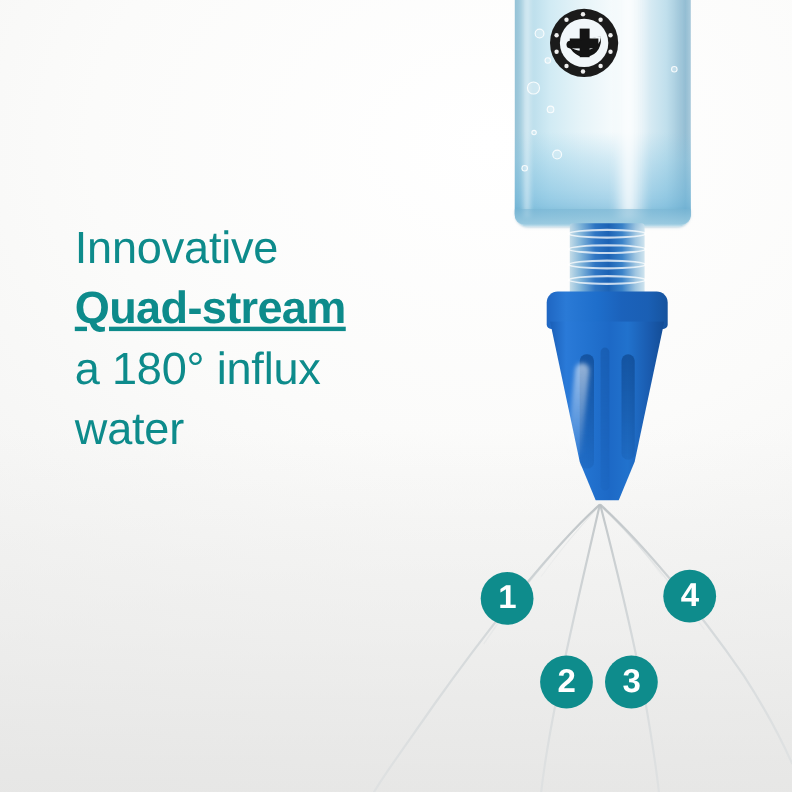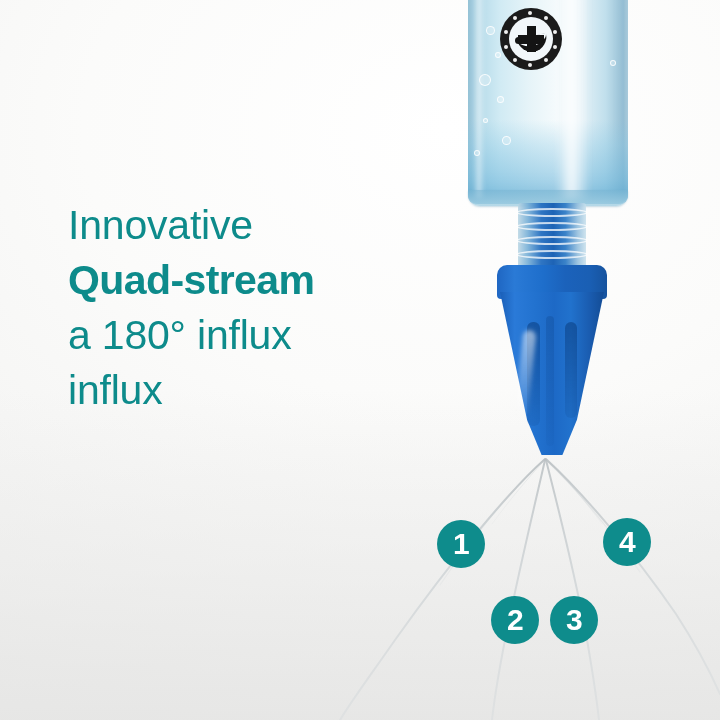--- a/index.html
+++ b/index.html
@@ -37,21 +37,21 @@
     position:absolute;
     left:68px; top:198px;
     width:400px;
     color:#0d8b8b;
     font-size:41px;
     line-height:55px;
     letter-spacing:-0.2px;
     font-weight:400;
   }
   .copy .ln { display:block; white-space:nowrap; }
-  .copy b { font-weight:700; letter-spacing:-0.6px; }
+  .copy b { font-weight:700; letter-spacing:-0.6px;text-decoration:underline; }
   .copy .tm { font-size:0.62em; vertical-align:0.52em; font-weight:700; letter-spacing:0; }
 
   
   #bottle { position:absolute; left:0; top:0; width:720px; height:720px; pointer-events:none; }
 
   .bottle-body {
     position:absolute;
     left:468px; top:-14px;
     width:160px; height:218px;
     border-radius:6px 6px 10px 10px;
@@ -286,21 +286,21 @@
 
       <path d="M543,462 C528,478 508,502 492,524" stroke-width="1" opacity="0.35"></path>
       <path d="M549,462 C566,478 586,502 602,524" stroke-width="1" opacity="0.35"></path>
     </g>
   </svg>
 
   <div class="copy">
     <span class="ln">Innovative</span>
     <span class="ln"><b>Quad-stream</b></span>
     <span class="ln">a 180° influx</span>
-    <span class="ln">influx</span>
+    <span class="ln">water</span>
   </div>
 
   <div class="badge b1">1</div>
   <div class="badge b2">2</div>
   <div class="badge b3">3</div>
   <div class="badge b4">4</div>
 
 </div>
 
 </body></html>

